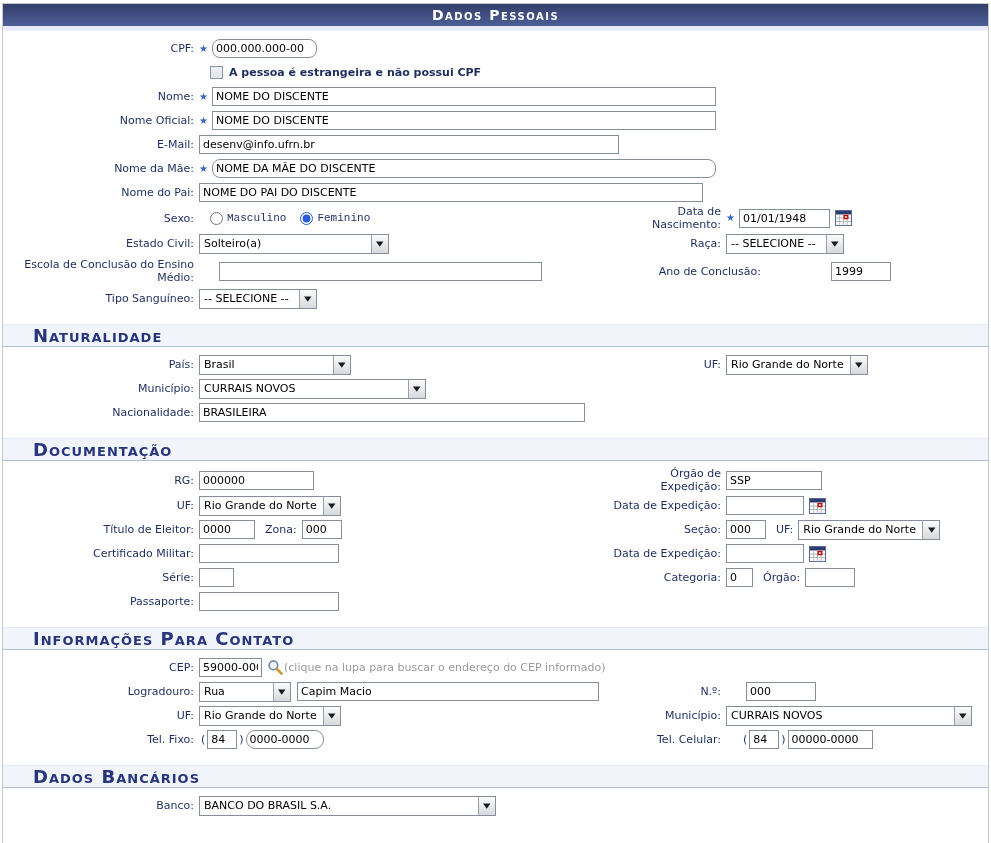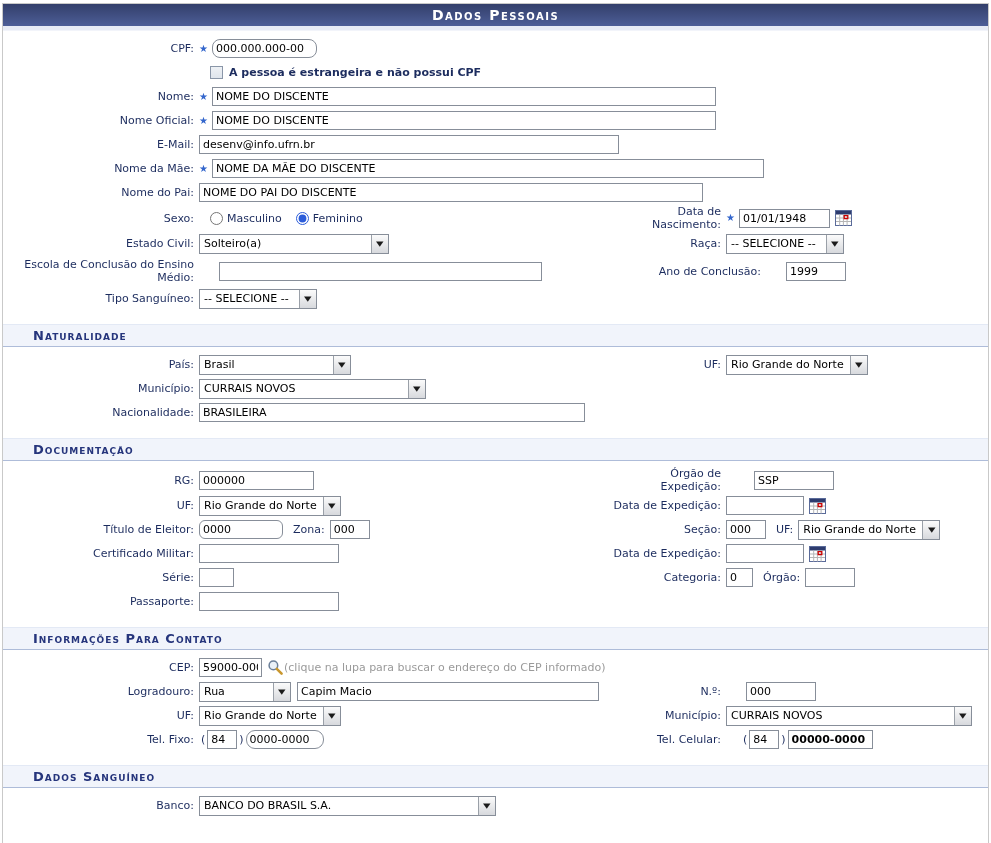--- a/index.html
+++ b/index.html
@@ -7,21 +7,21 @@
   body { font-family:"DejaVu Sans","Liberation Sans",sans-serif; font-size:11px; color:#1c2c5e; width:991px; }
   .form-wrap { width:987px; margin:3px 2px 0 2px; border:1px solid #c9c9c9; background:#fff; }
 
   .caption { height:22px; line-height:22px; text-align:center; color:#fff; font-weight:bold;
              font-variant:small-caps; font-size:14px; letter-spacing:1.5px;
              background:linear-gradient(#333f6b,#4d5e97); }
   .caption-strip { height:5px; background:#e7ebf5; border-bottom:1px solid #f2f4fa; }
 
   .section-header { margin-top:7px; height:23px; display:flex; align-items:center; padding-left:30px;
              background:#f1f4fb; border-top:1px solid #e3e9f5; border-bottom:1px solid #aebcd9;
-             color:#26357c; font-weight:bold; font-variant:small-caps; font-size:13px; letter-spacing:1px; }
+             color:#26357c; font-weight:bold; font-variant:small-caps; font-size:18px; letter-spacing:1px; }
 
   .form-body { padding:5px 0 6px 0; }
   .row { display:flex; align-items:center; min-height:23px; margin:1px 0; }
   .lbl { width:196px; text-align:right; padding-right:5px; flex:0 0 196px; line-height:13px; }
   .fld-l { width:409px; flex:0 0 409px; display:flex; align-items:center; }
   .fld-full { flex:1; display:flex; align-items:center; }
   .lbl-r { width:118px; flex:0 0 118px; text-align:right; padding-right:5px; }
   .fld-r { flex:1; display:flex; align-items:center; }
 
   .req { color:#3366cc; font-size:10px; margin-right:4px; line-height:10px; }
@@ -35,21 +35,21 @@
   .sel-txt { flex:1; padding:2px 4px 12px 4px; white-space:nowrap; overflow:hidden; color:#000; }
   .sel-arrow { width:17px; border-left:1px solid #9aa0a8; background:linear-gradient(#fbfbfb,#d7d9dd);
                display:flex; align-items:center; justify-content:center; }
   .sel-arrow-glyph { font-size:7px; color:#1a1a1a; transform:scaleX(1.4); }
 
   .cb { width:13px; height:13px; border:1px solid #8a96a8; background:linear-gradient(#eef1f5,#dfe5ec);
         display:inline-block; margin-right:6px; }
   .bold { font-weight:bold; }
 
   input[type=radio] { accent-color:#2b5cd9; width:13px; height:13px; margin:0 4px 0 0; }
-  .radio-lbl { margin-right:14px; }
+  .radio-lbl { margin-right:14px;font-family:Liberation Mono, monospace; }
 
   .hint { color:#9a9a9a; white-space:nowrap; }
   .icon-btn { margin-left:5px; display:inline-flex; align-items:center; cursor:pointer; }
   .tall { min-height:30px;gap:20px; }
 </style>
 </head>
 <body>
 
 <div class="form-wrap">
   <div class="caption">Dados Pessoais</div>
@@ -93,21 +93,21 @@
       <div class="lbl">E-Mail:</div>
       <div class="fld-full">
         <input class="ti" style="width: 420px;" type="text" value="desenv@info.ufrn.br">
       </div>
     </div>
 
     <div class="row">
       <div class="lbl">Nome da Mãe:</div>
       <div class="fld-full">
         <span class="req">★</span>
-        <input class="ti" style="width: 552px;" type="text" value="NOME DA MÃE DO DISCENTE">
+        <input class="ti" style="width: 504px; border-radius: 8px;" type="text" value="NOME DA MÃE DO DISCENTE">
       </div>
     </div>
 
     <div class="row">
       <div class="lbl">Nome do Pai:</div>
       <div class="fld-full">
         <input class="ti" style="width: 504px;" type="text" value="NOME DO PAI DO DISCENTE">
       </div>
     </div>
 
@@ -161,21 +161,21 @@
       </div>
     </div>
 
     <div class="row tall">
       <div class="lbl">Escola de Conclusão do Ensino Médio:</div>
       <div class="fld-l">
         <input class="ti" style="width: 323px;" type="text" value="">
       </div>
       <div class="lbl-r">Ano de Conclusão:</div>
       <div class="fld-r">
-        <input class="ti" style="width: 60px;" type="text" value="1999">
+        <input class="ti" style="width: 60px; margin-left: 45px;" type="text" value="1999">
       </div>
     </div>
 
     <div class="row">
       <div class="lbl">Tipo Sanguíneo:</div>
       <div class="fld-full">
         <div class="sel" style="width:118px">
           <span class="sel-txt">-- SELECIONE --</span>
           <span class="sel-arrow">
               <span class="sel-arrow-glyph">▼</span>
@@ -230,21 +230,21 @@
 
   <div class="section-header">Documentação</div>
   <div class="form-body">
     <div class="row">
       <div class="lbl">RG:</div>
       <div class="fld-l">
         <input class="ti" style="width: 115px;" type="text" value="000000">
       </div>
       <div class="lbl-r">Órgão de Expedição:</div>
       <div class="fld-r">
-        <input class="ti" style="width: 80px; margin-left: 28px;" type="text" value="SSP">
+        <input class="ti" style="width: 96px;" type="text" value="SSP">
       </div>
     </div>
 
     <div class="row">
       <div class="lbl">UF:</div>
       <div class="fld-l">
         <div class="sel" style="width:142px">
           <span class="sel-txt">Rio Grande do Norte</span>
           <span class="sel-arrow">
               <span class="sel-arrow-glyph">▼</span>
@@ -267,21 +267,21 @@
               </g>
               <rect x="9.2" y="5.6" width="3.6" height="3" fill="none" stroke="#cc0000" stroke-width="1.3"></rect>
             </svg>
         </span>
       </div>
     </div>
 
     <div class="row">
       <div class="lbl">Título de Eleitor:</div>
       <div class="fld-l">
-        <input class="ti" style="width: 84px; border-radius: 6px;" type="text" value="0000">
+        <input class="ti" style="width: 56px;" type="text" value="0000">
         <span class="inline-lbl">Zona:</span>
         <input class="ti" style="width: 40px;" type="text" value="000">
       </div>
       <div class="lbl-r">Seção:</div>
       <div class="fld-r">
         <input class="ti" style="width: 40px;" type="text" value="000">
         <span class="inline-lbl">UF:</span>
         <div class="sel" style="width:142px">
           <span class="sel-txt">Rio Grande do Norte</span>
           <span class="sel-arrow">
@@ -398,26 +398,26 @@
         <span class="paren">(</span>
         <input class="ti" style="width: 30px;" type="text" value="84">
         <span class="paren">)</span>
         <input class="ti" style="width: 78px; border-radius: 9px;" type="text" value="0000-0000">
       </div>
       <div class="lbl-r">Tel. Celular:</div>
       <div class="fld-r" style="padding-left:15px">
         <span class="paren">(</span>
         <input class="ti" style="width: 30px;" type="text" value="84">
         <span class="paren">)</span>
-        <input class="ti" style="width: 85px; font-weight: bold;" type="text" value="00000-0000">
+        <input class="ti" style="width: 85px;" type="text" value="00000-0000">
       </div>
     </div>
   </div>
 
-  <div class="section-header">Dados Sanguíneo</div>
+  <div class="section-header">Dados Bancários</div>
   <div class="form-body">
     <div class="row">
       <div class="lbl">Banco:</div>
       <div class="fld-full">
         <div class="sel" style="width:297px">
           <span class="sel-txt">BANCO DO BRASIL S.A.</span>
           <span class="sel-arrow">
               <span class="sel-arrow-glyph">▼</span>
             </span>
         </div>

